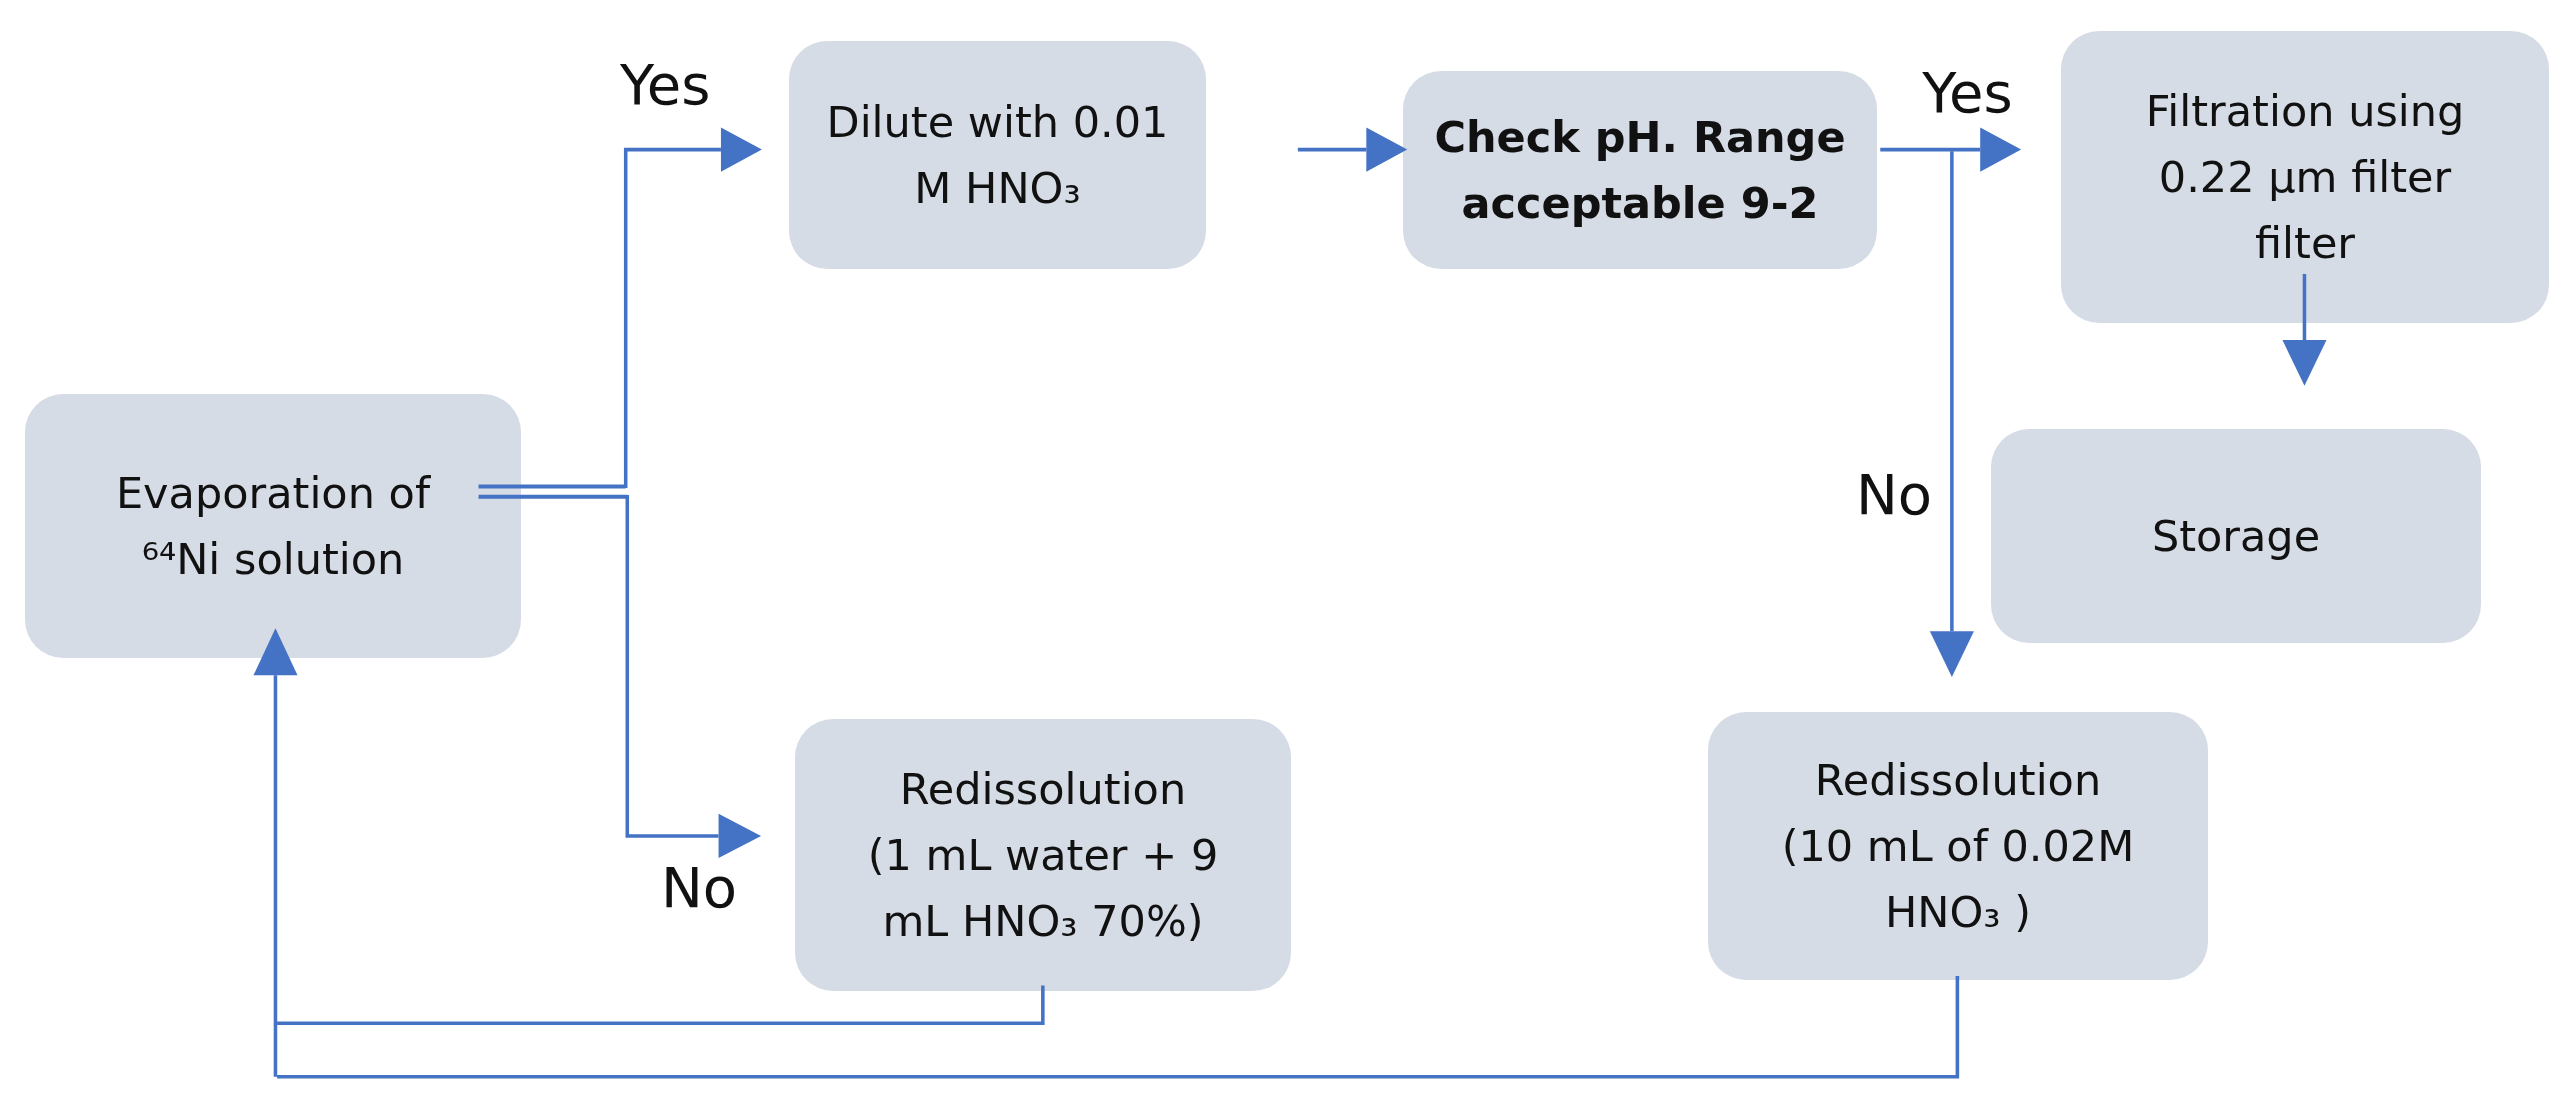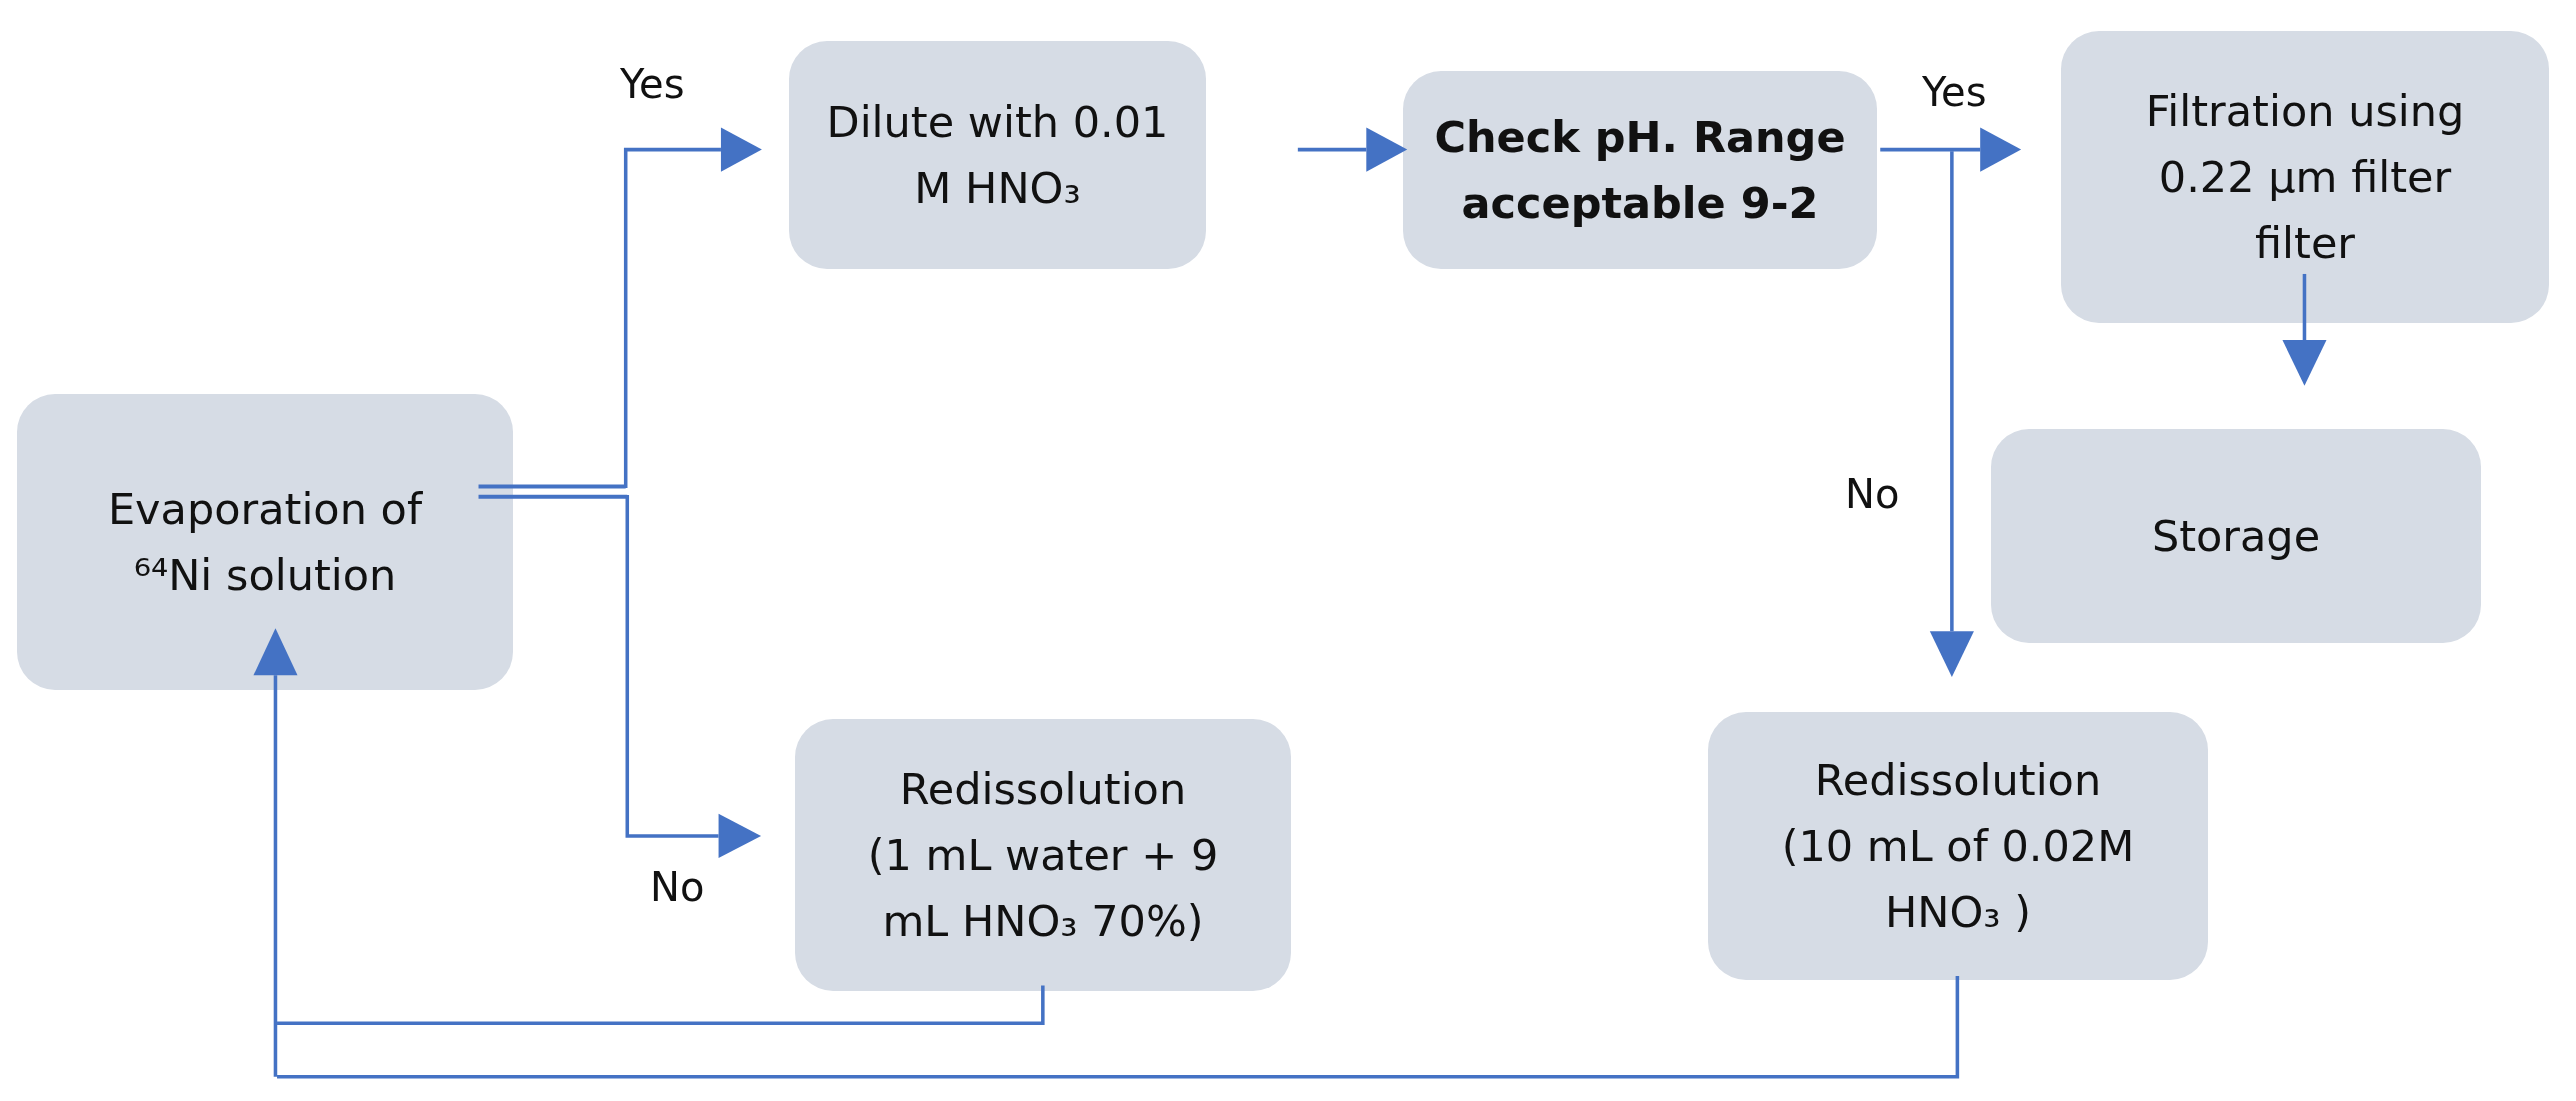--- a/index.html
+++ b/index.html
@@ -32,43 +32,44 @@
     color: var(--text-color);
     font-size: 43px;
     line-height: 66px;
     box-sizing: border-box;
     padding: 6.3px 12.6px;
   }
   .node .line { display: block; white-space: nowrap; }
   .edge-label {
     position: absolute;
     color: var(--text-color);
-    font-size: 40px;
+    font-size: 56px;
     line-height: 47px;
+    text-align: center;
   }
   svg.wires {
     position: absolute;
     left: 0; top: 0;
     width: 2576px; height: 1102px;
     pointer-events: none;
   }
   .connector {
     fill: none;
     stroke: var(--arrow);
     stroke-width: 4.5;
   }
   .connector.thick { stroke-width: 5; }
   .arrowhead { fill: var(--arrow); stroke: none; }
 </style>
 </head>
 <body>
 
 <div class="canvas">
 
-  <div class="node" style="left:17px; top:394px; width:496px; height:296px;justify-content:center;">
+  <div class="node" style="left:25px; top:394px; width:496px; height:264px;justify-content:center;">
     <span class="line">Evaporation of</span>
     <span class="line">⁶⁴Ni solution</span>
   </div>
 
   <div class="node" style="left:789px; top:41px; width:417px; height:228px;">
     <span class="line">Dilute with 0.01</span>
     <span class="line">M HNO₃</span>
   </div>
 
   <div class="node" style="left:1403px; top:71px; width:474px; height:198px;font-weight:bold;">

